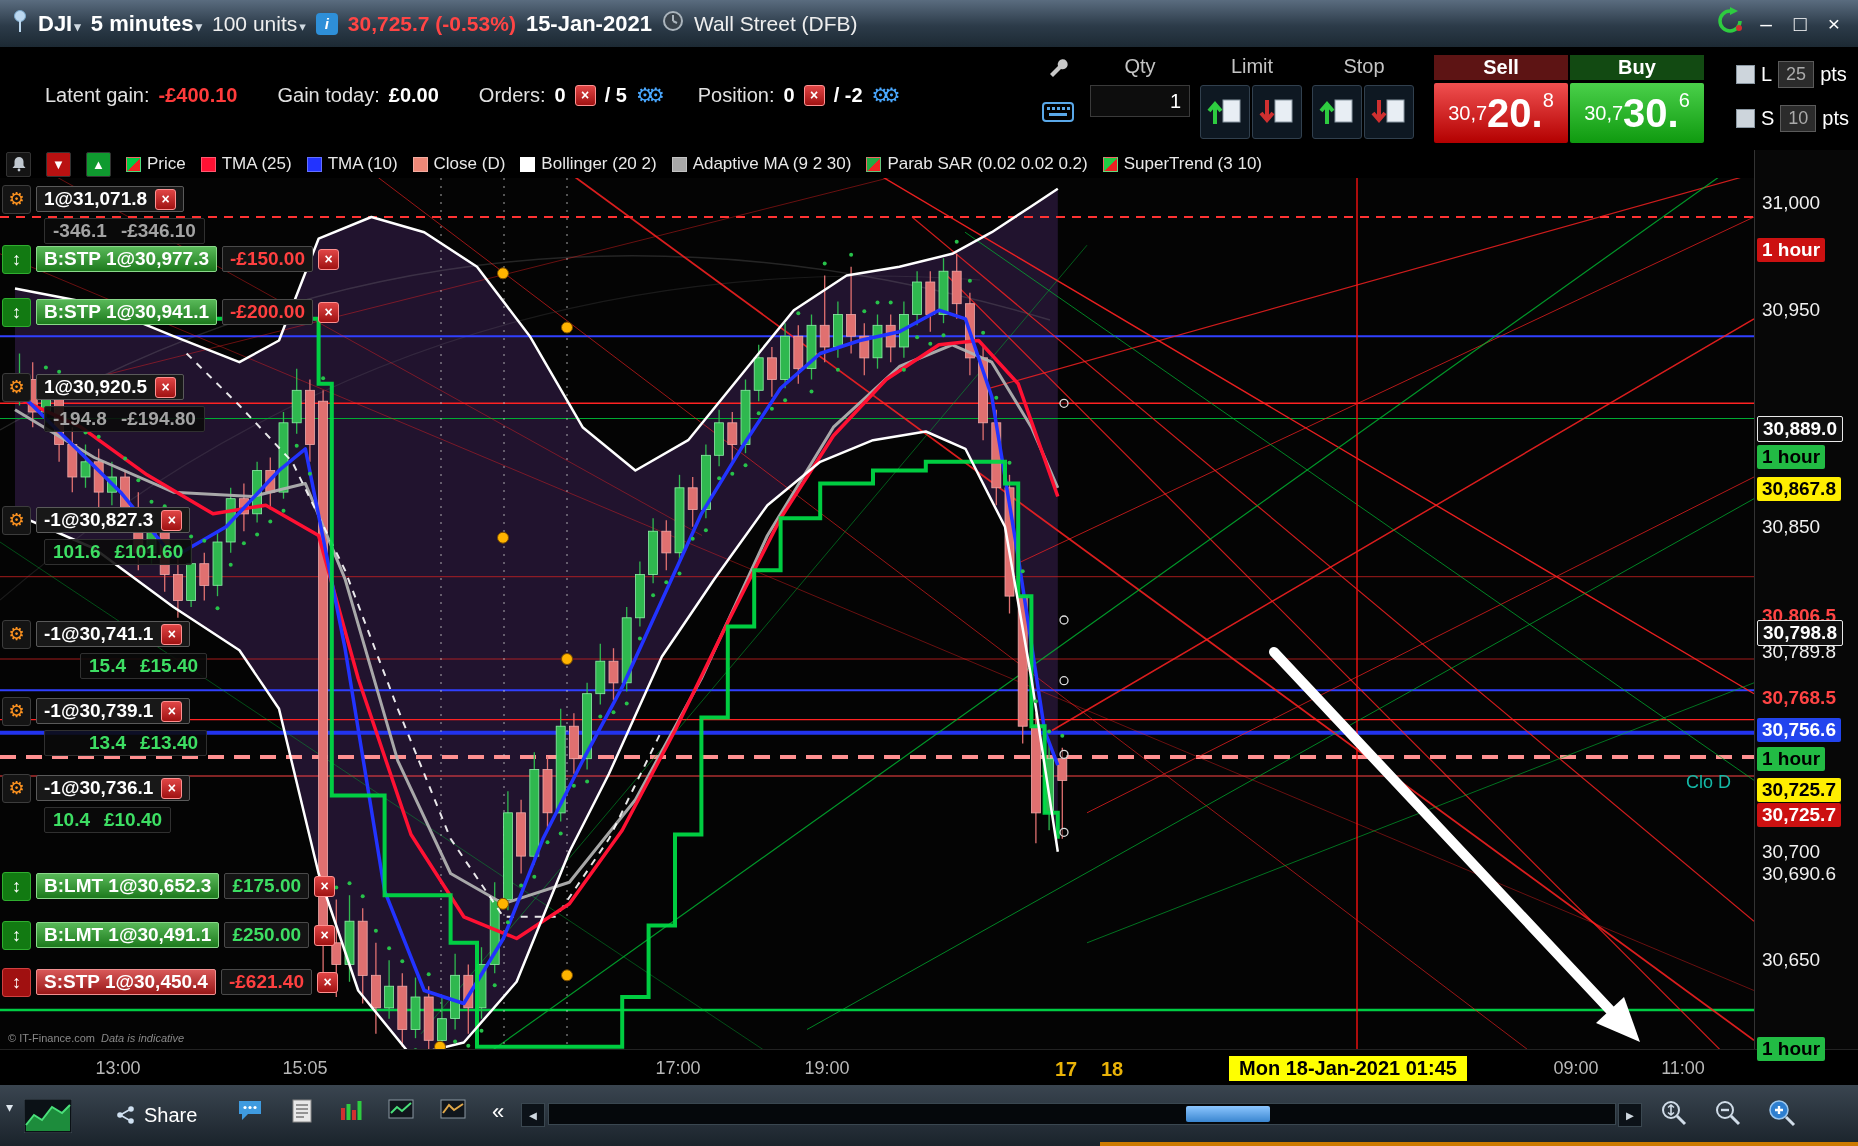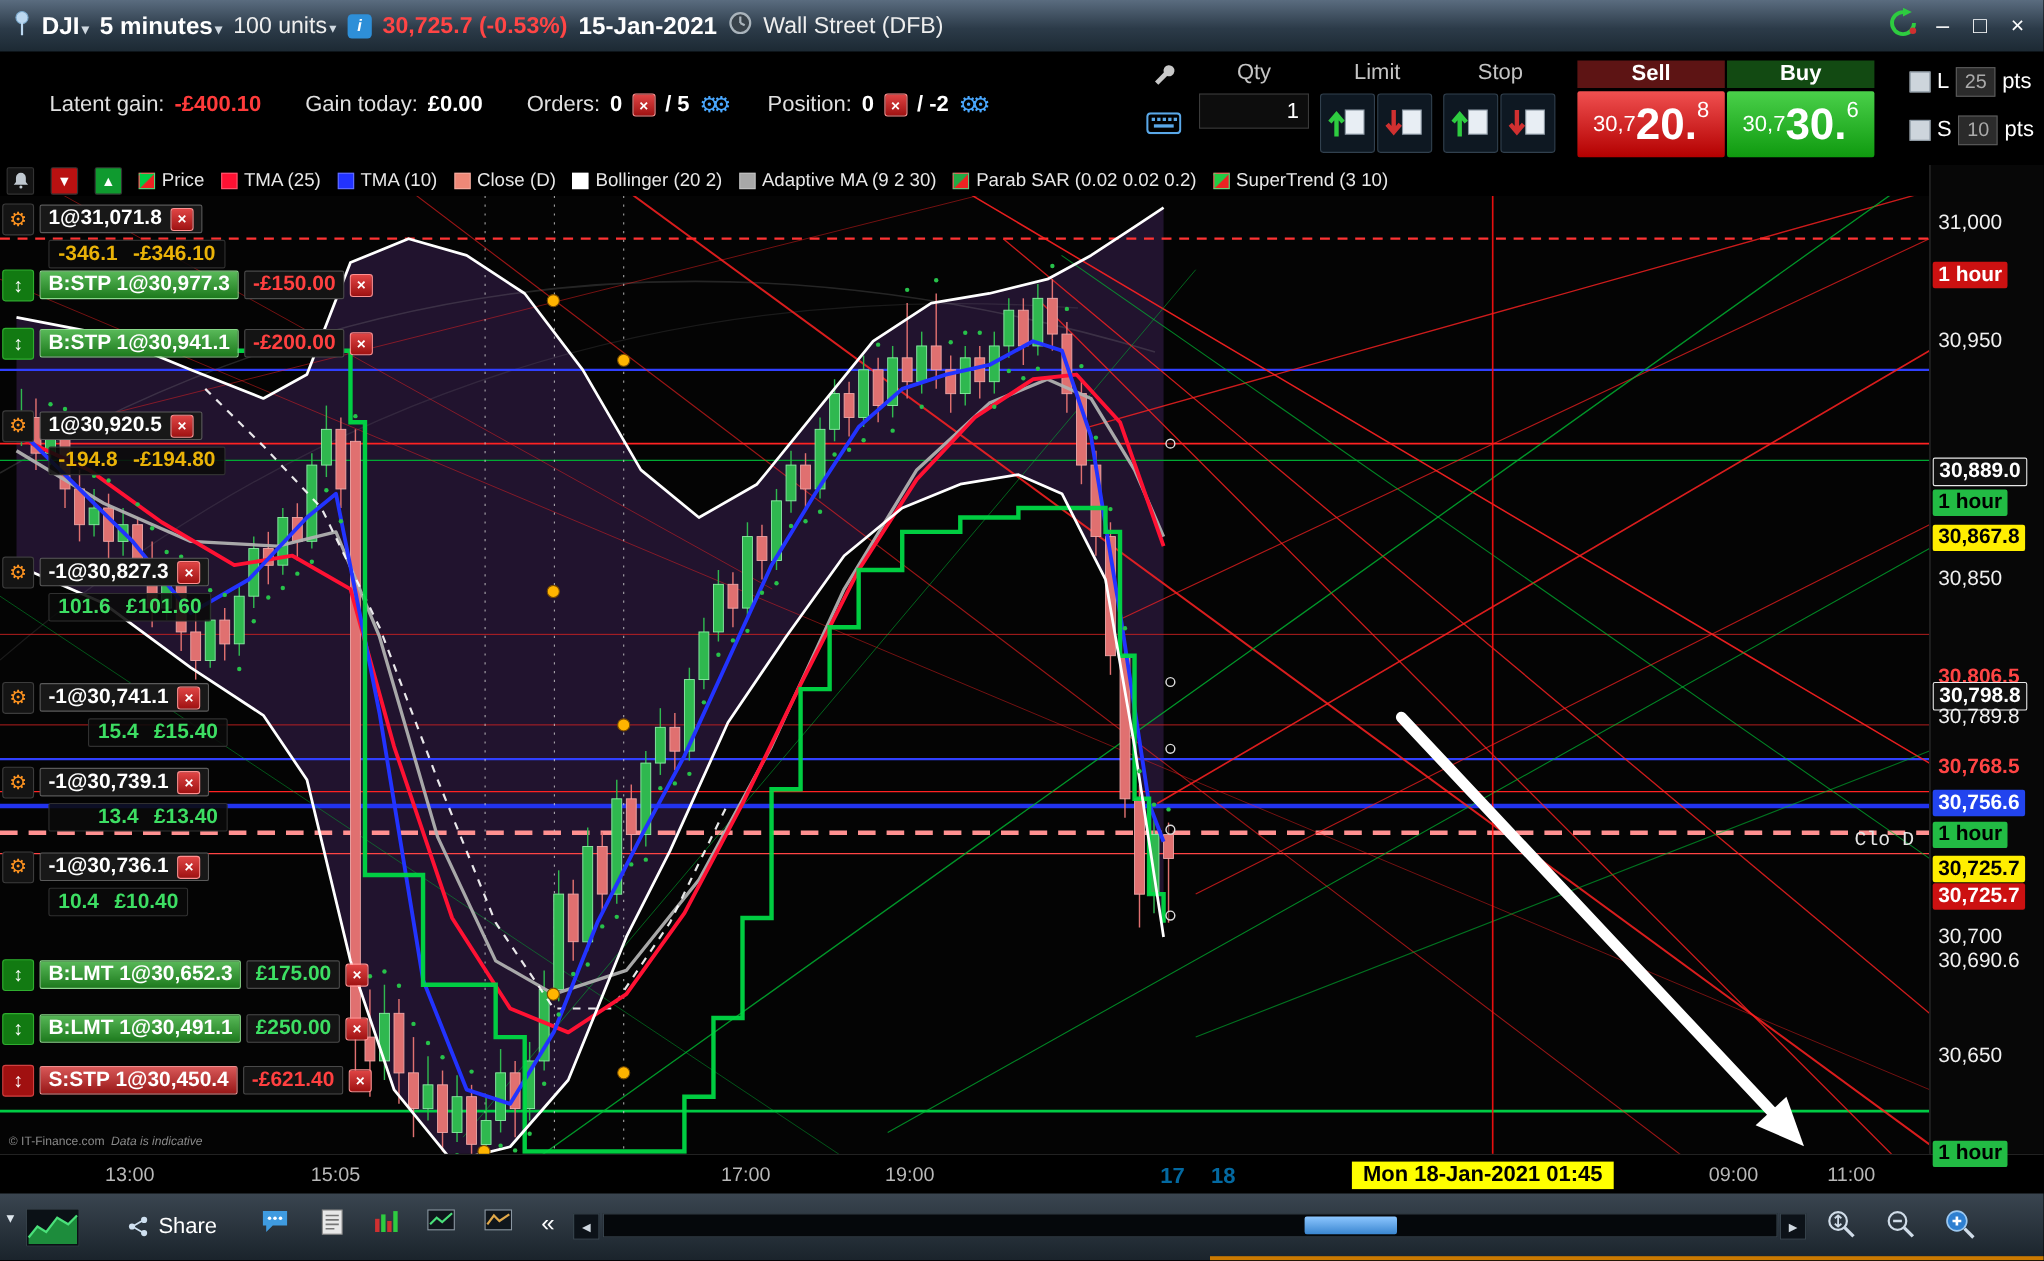--- a/index.html
+++ b/index.html
@@ -54,58 +54,58 @@
           display:flex;align-items:center;gap:15px;padding-left:6px;box-sizing:border-box;font-size:17px;}
   .leg-ic{width:23px;height:23px;display:flex;align-items:center;justify-content:center;
           border:1px solid #333;background:#141414;border-radius:2px;font-size:13px;}
   .leg-ic.red{background:#b91111;color:#fff;}
   .leg-ic.green{background:#0f9a2f;color:#fff;}
   .legend-item{display:inline-flex;align-items:center;gap:6px;white-space:nowrap;color:#e8e8e8;}
   .swatch{width:13px;height:13px;display:inline-block;border:1px solid rgba(255,255,255,.3);}
   
   .chart{position:absolute;left:0;top:178px;width:1754px;height:871px;background:#040404;overflow:hidden;}
   #chart-svg{position:absolute;left:0;top:0;}
-  .clod{position:absolute;left:1686px;top:754px;color:#e5e5e5;font-size:18px;z-index:4;font-family:Liberation Mono, monospace;}
+  .clod{position:absolute;left:1686px;top:772px;color:#14b8a6;font-size:18px;z-index:4;}
   .copyright{position:absolute;left:8px;top:1032px;font-size:11px;color:#8a8a8a;z-index:4;}
   .copyright .ital{font-style:italic;margin-left:6px;}
   
   #orders-layer{position:absolute;left:0;top:0;width:1858px;height:1146px;z-index:5;pointer-events:none;}
   .order-row{position:absolute;left:2px;display:flex;gap:5px;align-items:center;height:28px;pointer-events:auto;}
   .obox{width:27px;height:27px;display:flex;align-items:center;justify-content:center;
         border:1px solid #3c3c3c;background:#141414;font-size:18px;border-radius:3px;}
   .gearbox{color:#ff9420;}
   .arrbox.buy{background:#127a12;color:#fff;border-color:#2fae2f;}
   .arrbox.sell{background:#a01010;color:#fff;border-color:#d04040;}
   .chip{font-size:19px;font-weight:bold;padding:1px 7px;border-radius:2px;display:inline-flex;
         align-items:center;gap:8px;white-space:nowrap;}
   .chip-dark{background:#181818;border:1px solid #5a5a5a;color:#fff;}
   .chip-green{background:linear-gradient(#58b858,#1d7a1d);border:1px solid #8ad88a;color:#fff;}
   .chip-red{background:linear-gradient(#d85858,#981818);border:1px solid #f09090;color:#fff;}
   .chip-pnl{background:#141414;border:1px solid #4a4a4a;}
   .chip-pnl.neg{color:#ff4040;}
   .chip-pnl.pos{color:#3dde63;}
   .order-sub{position:absolute;left:44px;display:flex;gap:14px;background:rgba(10,10,10,.88);
              border:1px solid #303030;padding:1px 8px;font-size:19px;font-weight:bold;border-radius:2px;pointer-events:auto;}
-  .order-sub.neg{color:#eab308;}
+  .order-sub.neg{color:#a3a3a3;}
   .order-sub.pos{color:#3dde63;}
   
   .paxis{position:absolute;left:1754px;top:150px;width:104px;height:899px;background:#070707;
          border-left:1px solid #333;z-index:6;}
   .pl{position:absolute;left:2px;font-size:19px;padding:1px 5px;border-radius:2px;white-space:nowrap;margin-top:40px;}
   .pl-plain{color:#f0f0f0;}
   .pl-redbox{background:#cc1111;color:#fff;font-weight:bold;}
   .pl-greenbox{background:#22bb44;color:#000;font-weight:bold;}
   .pl-yellowbox{background:#ffee00;color:#000;font-weight:bold;}
   .pl-bluebox{background:#2244ee;color:#fff;font-weight:bold;}
   .pl-whitebox{background:#101010;border:1px solid #e8e8e8;color:#fff;font-weight:bold;}
   .pl-redtext{color:#ff4444;font-weight:bold;}
   
   .xaxis{position:absolute;left:0;top:1049px;width:1858px;height:36px;background:#000;border-top:1px solid #222;}
   .tl{position:absolute;top:8px;transform:translateX(-50%);color:#b8b8b8;font-size:18px;}
-  .tl.bold{color:#0369a1;font-weight:bold;font-size:20px;}
+  .tl.bold{color:#eab308;font-weight:bold;font-size:20px;}
   .tooltip{position:absolute;left:1229px;top:1056px;background:#ffff00;color:#000;font-weight:bold;
            font-size:20px;padding:1px 10px;z-index:8;}
   
   .toolbar{position:absolute;left:0;top:1085px;width:1858px;height:61px;
            background:linear-gradient(#3a4550,#1a232b);}
   .tbi{position:absolute;top:14px;display:flex;align-items:center;justify-content:center;color:#dfe7ee;}
   .share-btn{position:absolute;left:110px;top:14px;height:32px;display:flex;align-items:center;gap:8px;
              background:transparent;border:none;color:#fff;font-size:20px;font-family:"Liberation Sans",sans-serif;}
   .sb-arrow{position:absolute;top:1103px;width:22px;height:22px;background:#0c1218;border:1px solid #3a4750;
             color:#cfd8e0;font-size:13px;display:flex;align-items:center;justify-content:center;z-index:3;}

